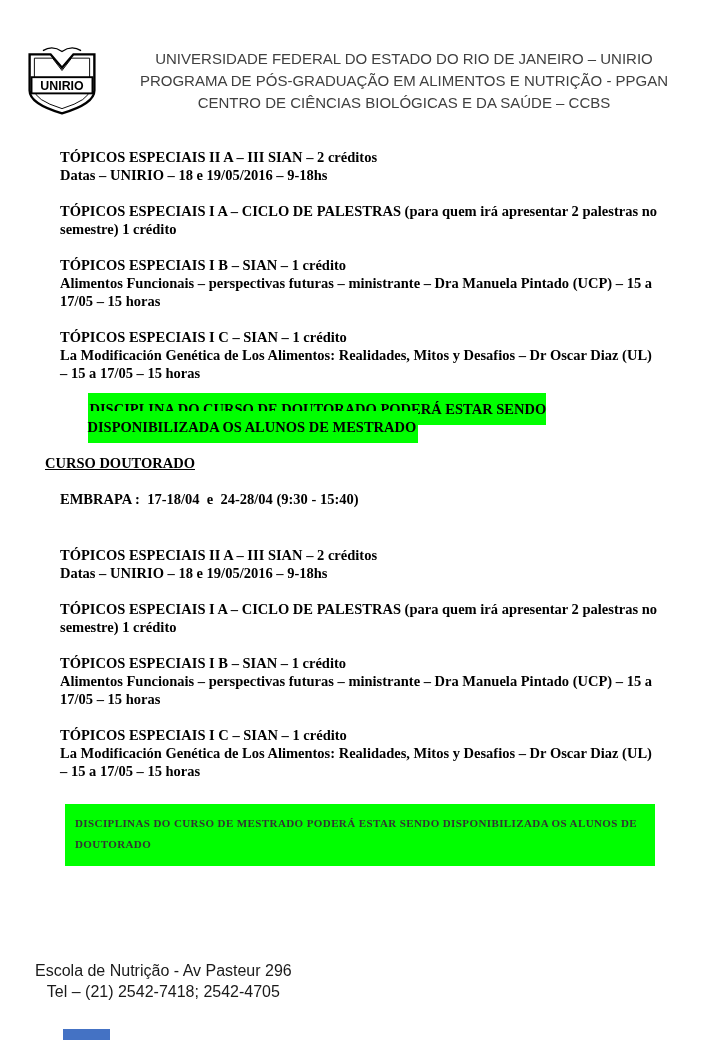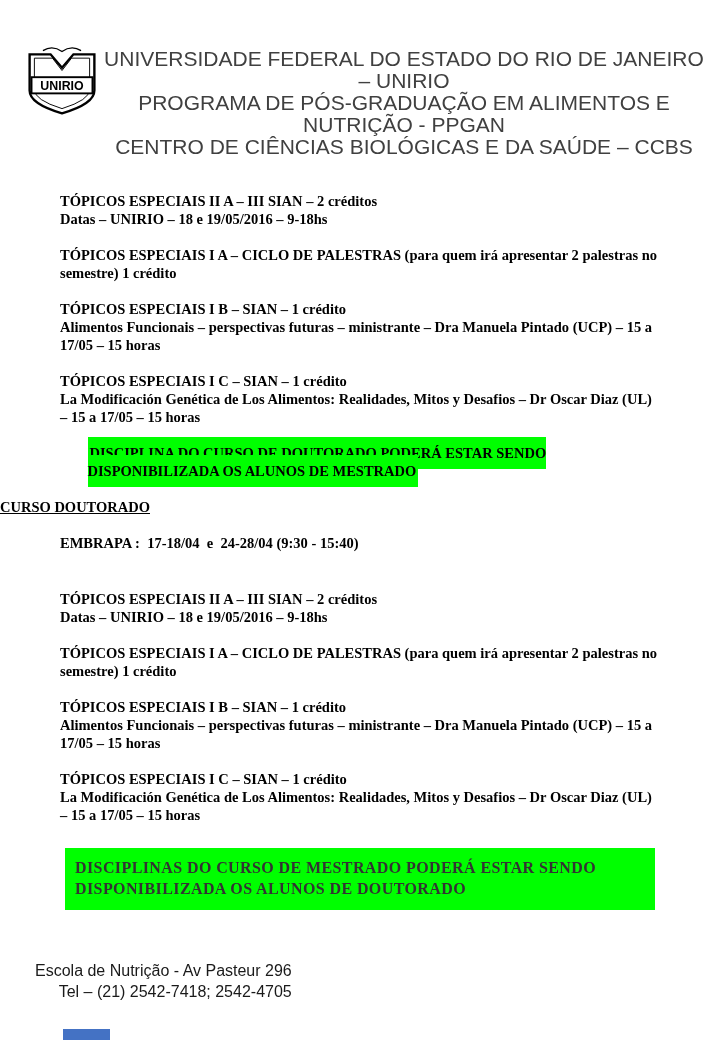--- a/index.html
+++ b/index.html
@@ -16,21 +16,21 @@
   }
   
   .doc-header { position:relative; padding-top:36px; min-height:114px; }
   .logo-wrap { position:absolute; left:22px; top:42px; width:80px; height:78px; }
   .header-text {
     margin-left:100px;
     margin-right:12px;
     padding-top:12px;
     text-align:center;
     font-family:"Liberation Sans", sans-serif;
-    font-size:21px;
+    font-size:15px;
     line-height:22px;
     color:#404040;
   }
   
   .doc-body {
     margin-top:34px;
     text-align:left;
     font-weight:bold;
     font-size:14.5px;
     line-height:18px;
@@ -40,38 +40,39 @@
   .line { display:block; }
   .narrow { display:block; max-width:520px; margin:0 auto; }
   .pre { white-space:pre-wrap; }
   .hl-para { max-width:545px; }
   .hl { background:#00FF00; padding:8px 2px; }
   .heading-underline {
     margin:1px auto 18px auto;
     font-size:14.5px;
     font-weight:bold;
     text-decoration:underline;
+    padding-left:45px;
   }
   .gap-before { margin-top:38px; }
   .green-box {
     width:590px;
     margin:24px auto 0 auto;
     background:#00FF00;
     padding:9px 10px 11px 10px;
-    font-size:16px;
+    font-size:11px;
     line-height:21px;
     letter-spacing:0.4px;
     color:#333;
   }
   
   .doc-footer {
     position:absolute;
     left:35px;
     top:960px;
-    text-align:right;
+    text-align:center;
     font-family:"Liberation Sans", sans-serif;
     font-size:16px;
     line-height:21px;
     color:#1a1a1a;
   }
   .blue-fragment {
     position:absolute;
     left:63px;
     top:1029px;
     width:47px;

